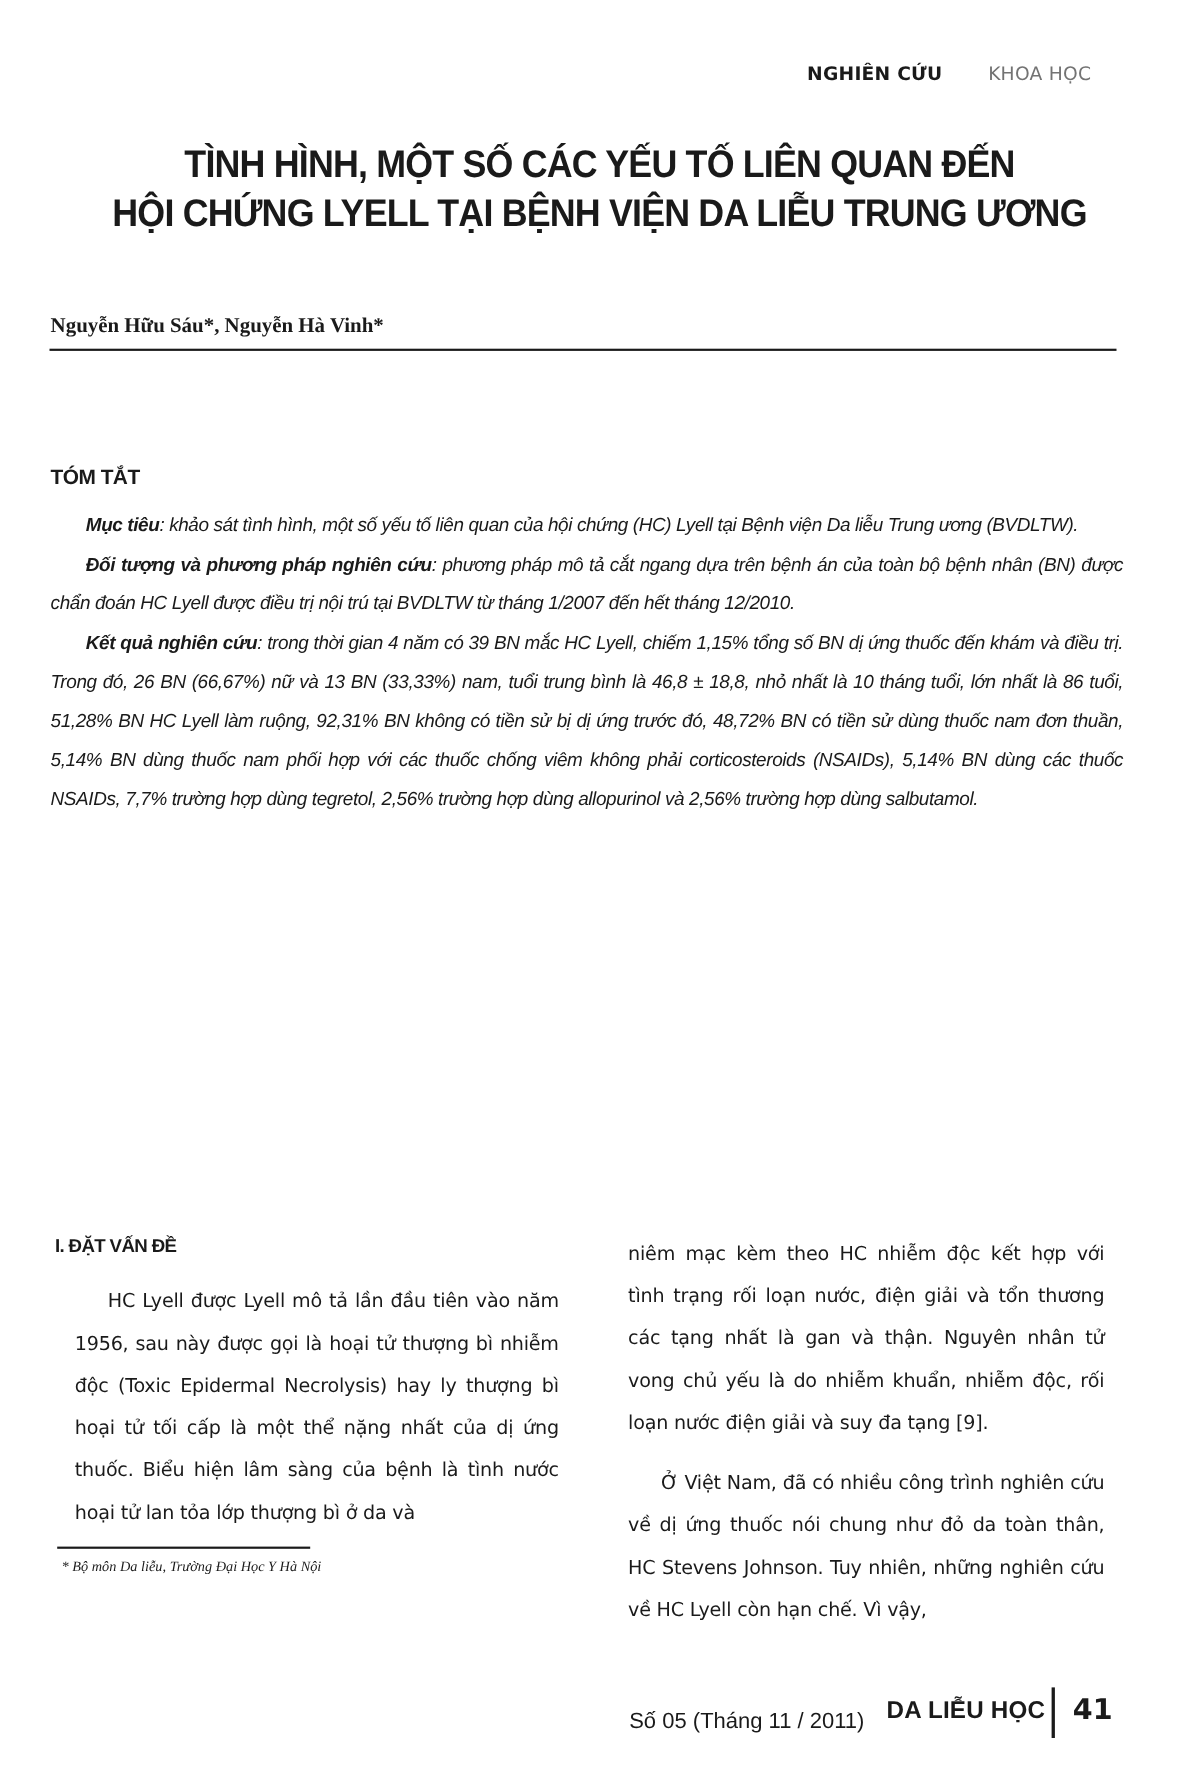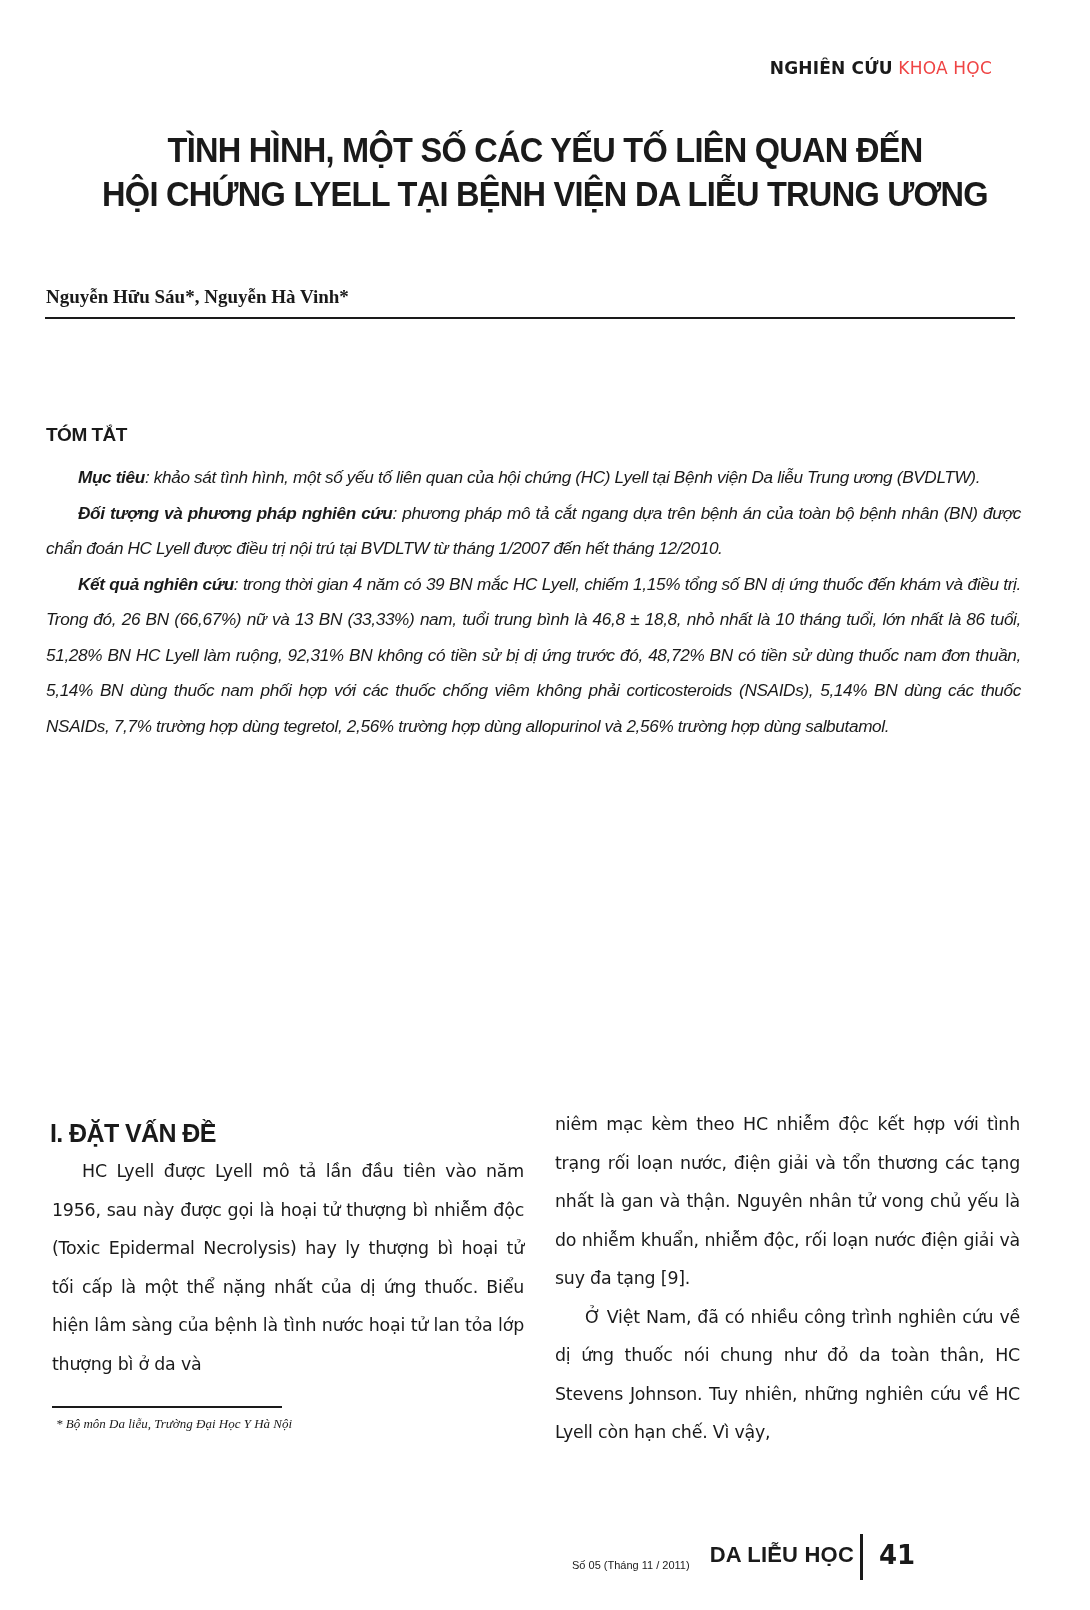--- a/index.html
+++ b/index.html
@@ -1,47 +1,47 @@
 <!DOCTYPE html>
 <html><head>
   <meta charset="utf-8">
   <style>
     html, body { margin: 0; padding: 0; background: #ffffff; }
     body { width: 1090px; height: 1610px; position: relative; overflow: hidden; color: #1a1a1a; }
     .page { position: absolute; left: 0; top: 0; width: 1090px; height: 1610px; }
 
     .running-head { position: absolute; top: 58px; right: 98px; font-family: "DejaVu Sans", sans-serif; font-size: 17px; letter-spacing: 0.2px; }
     .running-head .rh-bold { font-weight: bold; }
-    .running-head .rh-light { font-weight: normal; color: #ef4444; }
+    .running-head .rh-light { font-weight: normal; color: #737373; margin-left: 36px; }
 
     .title { position: absolute; top: 128px; left: 50px; width: 990px; text-align: center; font-family: "Liberation Sans", sans-serif; font-weight: bold; font-size: 35px; line-height: 44px; letter-spacing: -0.8px; transform: scaleX(0.93); transform-origin: center top; }
     .title div { white-space: nowrap; }
 
     .authors { position: absolute; top: 286px; left: 46px; font-family: "Liberation Serif", serif; font-weight: bold; font-size: 19px; }
     .author-rule { position: absolute; top: 317px; left: 45px; width: 970px; height: 2px; background: #1a1a1a; }
 
     .abstract { position: absolute; top: 390px; left: 46px; width: 975px; font-family: "DejaVu Sans Condensed", "Liberation Sans", sans-serif; margin-top: 34px; }
     .abstract-heading { font-family: "Liberation Sans", sans-serif; font-weight: bold; font-size: 19px; letter-spacing: -0.5px; margin: 0 0 14px 0; }
     .abstract p { margin: 0; font-style: italic; font-size: 17.2px; line-height: 35.5px; text-indent: 32px; text-align: justify; letter-spacing: -0.35px; font-family: "Liberation Sans", sans-serif; }
     .abstract p .lbl { font-weight: bold; }
     .abstract p.keywords { font-style: normal; margin-top: 2px; }
     .abstract p.keywords .kw-label { text-decoration: underline; }
 
     .col { position: absolute; width: 472px; font-family: "DejaVu Sans", sans-serif; font-size: 17.4px; line-height: 38.5px; text-align: justify; letter-spacing: -0.2px; }
     .col-left { left: 52px; top: 1118px; }
     .col-right { left: 555px; top: 1105px; width: 465px; }
-    .section-heading { font-family: "Liberation Sans", sans-serif; font-weight: bold; font-size: 25px; line-height: 30px; letter-spacing: -0.6px; margin: 0 0 4px -2px; }
-    .col p { margin: 0; text-indent: 30px; }
+    .section-heading { font-family: "Liberation Sans", sans-serif; font-weight: bold; font-size: 17px; line-height: 30px; letter-spacing: -0.6px; margin: 0 0 4px -2px; }
+    .col p { margin: 16px; text-indent: 30px; }
     .col p.cont { text-indent: 0; }
 
     .footnote-rule { position: absolute; top: 1406px; left: 52px; width: 230px; height: 2px; background: #1a1a1a; }
     .footnote { position: absolute; top: 1416px; left: 56px; font-family: "Liberation Serif", serif; font-style: italic; font-size: 13px; }
 
     .footer { position: absolute; top: 1530px; left: 572px; height: 50px; display: flex; align-items: center; }
-    .footer .issue { font-family: "Liberation Sans", sans-serif; font-size: 11px; margin-right: 20px; margin-top: 20px; }
+    .footer .issue { font-family: "Liberation Sans", sans-serif; font-size: 20px; margin-right: 20px; margin-top: 20px; }
     .footer .journal { font-family: "Liberation Sans", sans-serif; font-weight: bold; font-size: 22px; letter-spacing: 0.2px; }
     .footer .vbar { width: 3px; height: 46px; background: #1a1a1a; margin: 4px 16px 0 6px; align-self: flex-start; }
     .footer .pagenum { font-family: "DejaVu Sans", sans-serif; font-weight: bold; font-size: 26px; }
   </style>
 </head>
 <body>
 
 <div class="page">
 
   <div class="running-head">

